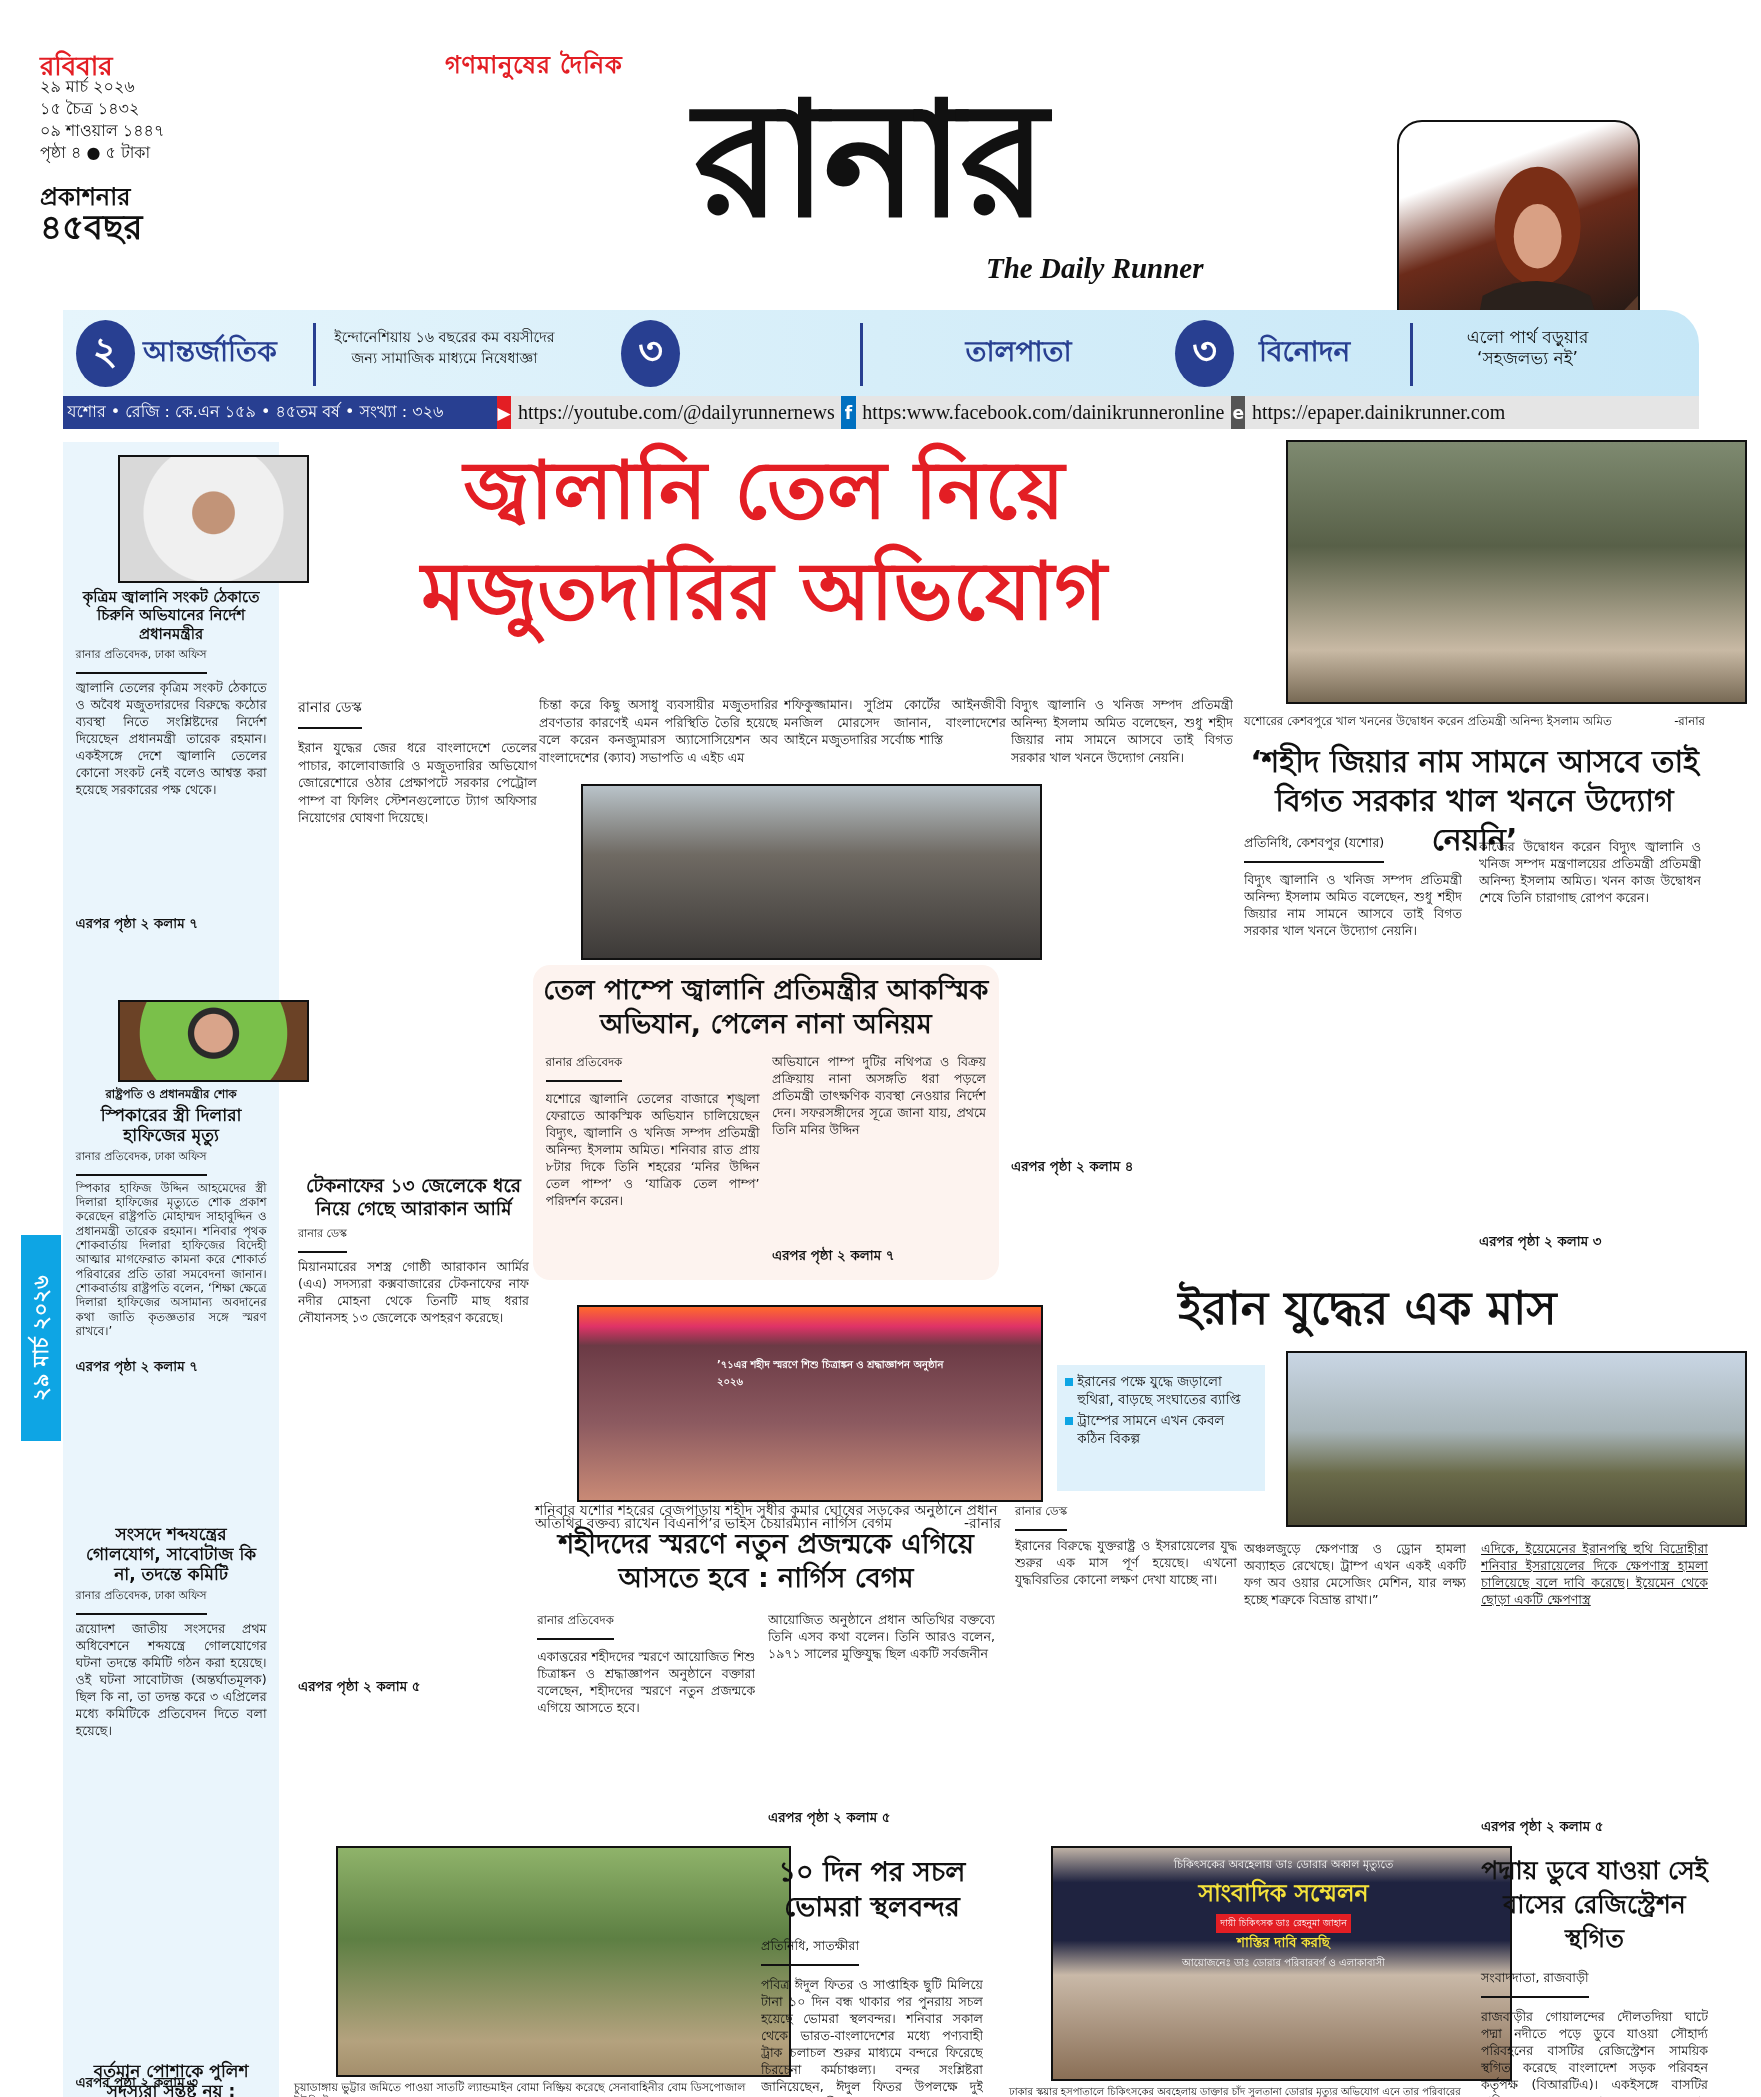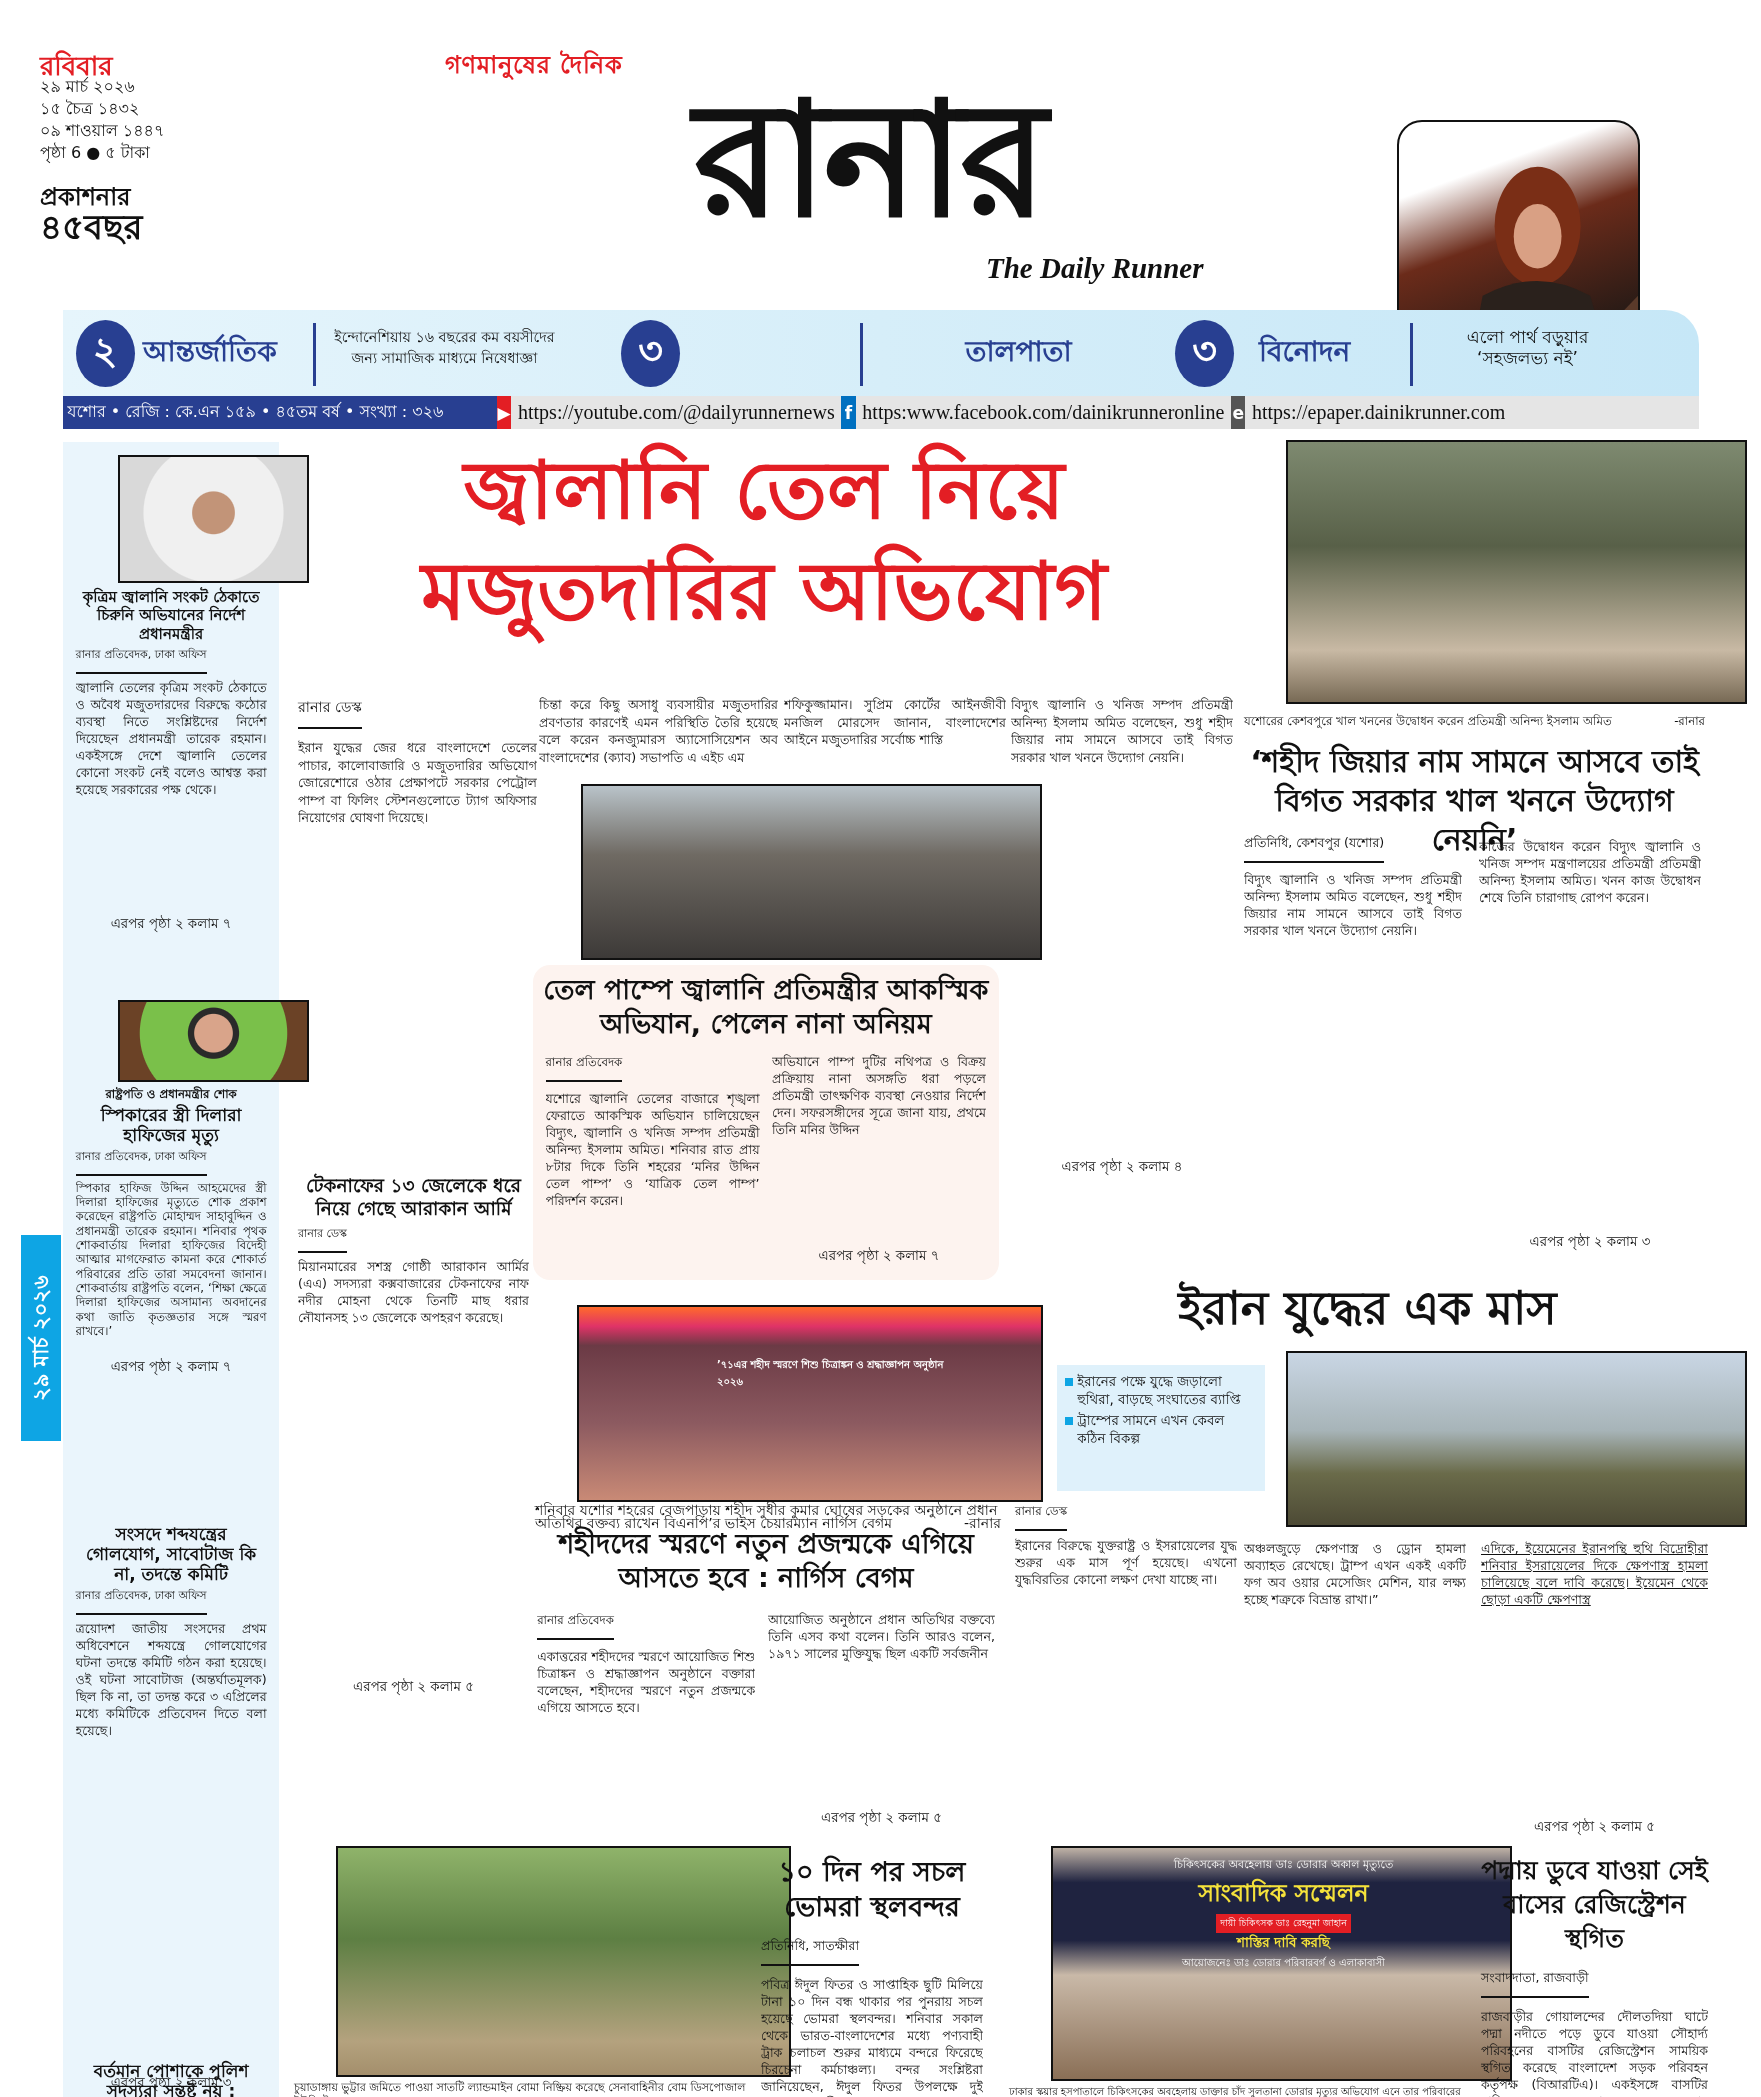--- a/index.html
+++ b/index.html
@@ -26,21 +26,21 @@
   .infobar{left:63px;top:396px;width:1636px;height:33px;background:#e5e5e5;display:flex;align-items:center;}
   .ib-left{background:#283f91;color:#fff;height:33px;width:434px;display:flex;align-items:center;padding-left:4.2px;font-size:16px;box-sizing:border-box;}
   .ib-icon{width:14.3px;height:33px;display:flex;align-items:center;justify-content:center;color:#fff;font-size:17px;font-weight:bold;}
   .ib-url{font-family:"Liberation Serif",serif;font-size:20px;padding:0 6.7px;}
   
   .leftcol{left:63px;top:442px;width:216px;height:2181px;background:#eaf5fc;}
   .photo{border:2.5px solid #111;box-sizing:border-box;margin-left:42px;}
   .hd{font-weight:bold;text-align:center;}
   .byline{font-weight:normal;border-bottom:2.1px solid #111;display:inline-block;padding-bottom:7px;}
   .body{font-size:12.6px;line-height:17px;text-align:justify;}
-  .more{font-weight:normal;text-align:center;font-size:13.4px;}
+  .more{font-weight:bold;text-align:left;font-size:13.4px;}
   .vdate{left:21px;top:1235px;width:40px;height:206px;background:#0ea5e4;color:#fff;font-size:21px;font-weight:bold;writing-mode:vertical-rl;transform:rotate(180deg);display:flex;align-items:center;justify-content:center;}
   .redhead{color:#e31e24;font-weight:bold;text-align:center;font-size:80px;line-height:101px;}
   .pinkbox{background:#fdf3ef;border-radius:17px;}
   .bluebox{background:#dff1fb;}
   .caption{font-size:12.6px;line-height:17px;}
   .img-market{background:linear-gradient(180deg,#b9c3c9,#6f6a63 40%,#3d3a38 100%);}
   .img-dig{background:linear-gradient(180deg,#7e8a70,#586048 40%,#c8b9a4 80%,#786a55 100%);}
   .img-event{background:linear-gradient(180deg,#ff6a2b 0%,#e03367 10%,#6b3a45 20%,#8c5a60 60%,#c98a76 100%);}
   .img-war{background:linear-gradient(180deg,#c9d6e4 0%,#a7b4b8 45%,#6a6b4a 70%,#4d4a35 100%);}
   .img-mine{background:linear-gradient(180deg,#8fb36a 0%,#5d7f43 40%,#b4a27e 85%,#a48f6c 100%);}
@@ -49,21 +49,21 @@
   .img-lady{background:radial-gradient(circle at 50% 40%,#d9a48a 0 18%,#2a2a2a 19% 24%,#7ac04a 25% 70%,#6b4226 71%);}
 </style>
 </head>
 <body>
 
 <div class="abs day">রবিবার</div>
 <div class="abs dates">
   <div>২৯ মার্চ ২০২৬</div>
   <div>১৫ চৈত্র ১৪৩২</div>
   <div>০৯ শাওয়াল ১৪৪৭</div>
-  <div>পৃষ্ঠা 6 ● ৫ টাকা</div>
+  <div>পৃষ্ঠা ৪ ● ৫ টাকা</div>
 </div>
 <div class="abs anniv">
   <div class="l1">প্রকাশনার</div>
   <div class="l2">৪৫বছর</div>
 </div>
 <div class="abs tagline">গণমানুষের দৈনিক</div>
 <div class="abs logo">রানার</div>
 <div class="abs eng">The Daily Runner</div>
 <div class="abs portrait">
   <svg width="100%" height="100%" viewBox="0 0 100 120" preserveAspectRatio="none">

